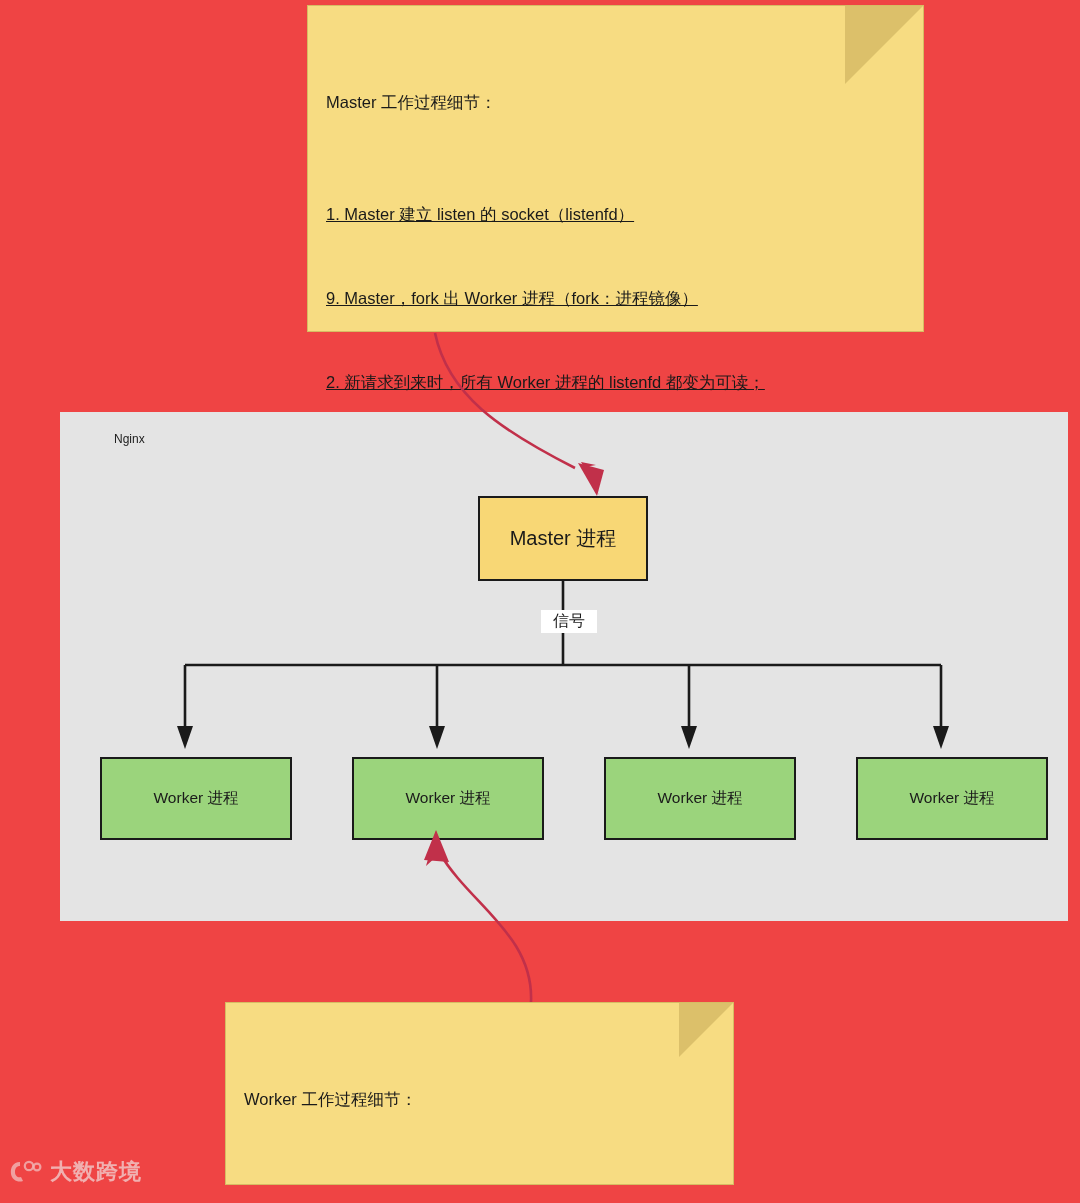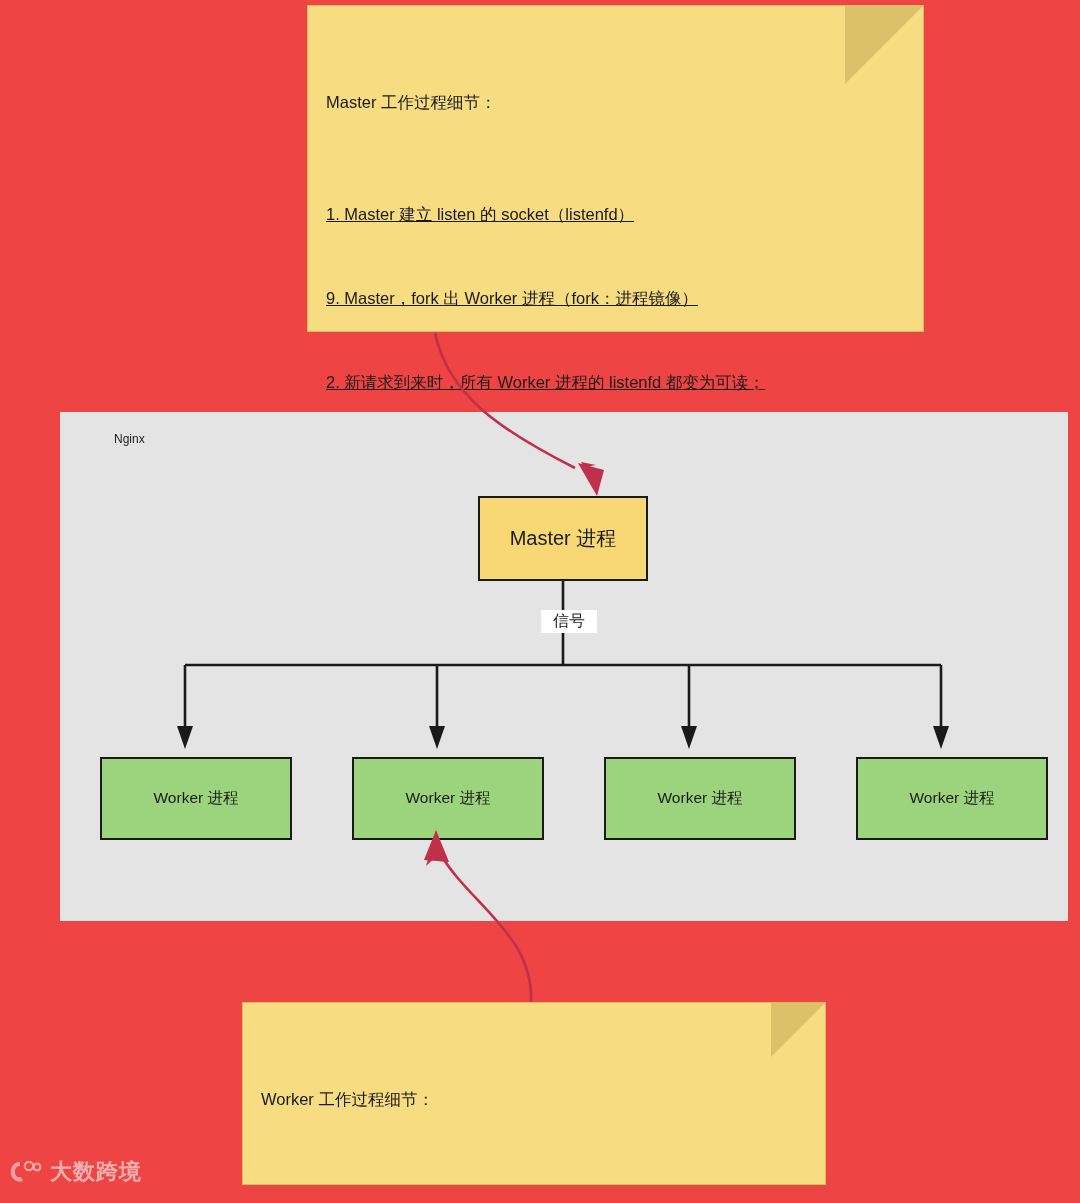--- a/index.html
+++ b/index.html
@@ -43,21 +43,21 @@
     margin: 0 0 28px 0;
   }
   .note-line { margin: 0; text-decoration: underline; }
   .note-gap { height: 28px; }
 
   #note-master { left: 307px; top: 5px; width: 617px; height: 327px; }
   #note-master .fold {
     border-width: 0 0 78px 78px;
     border-color: transparent transparent #f7dc82 #dcc06a;
   }
-  #note-worker { left: 225px; top: 1002px; width: 584px; height: 183px; margin-left: 17px; }
+  #note-worker { left: 225px; top: 1002px; width: 509px; height: 183px; }
   #note-worker .fold {
     border-width: 0 0 54px 54px;
     border-color: transparent transparent #f7dc82 #dcc06a;
   }
 
   
   #nginx-container {
     position: absolute;
     left: 60px;
     top: 412px;

